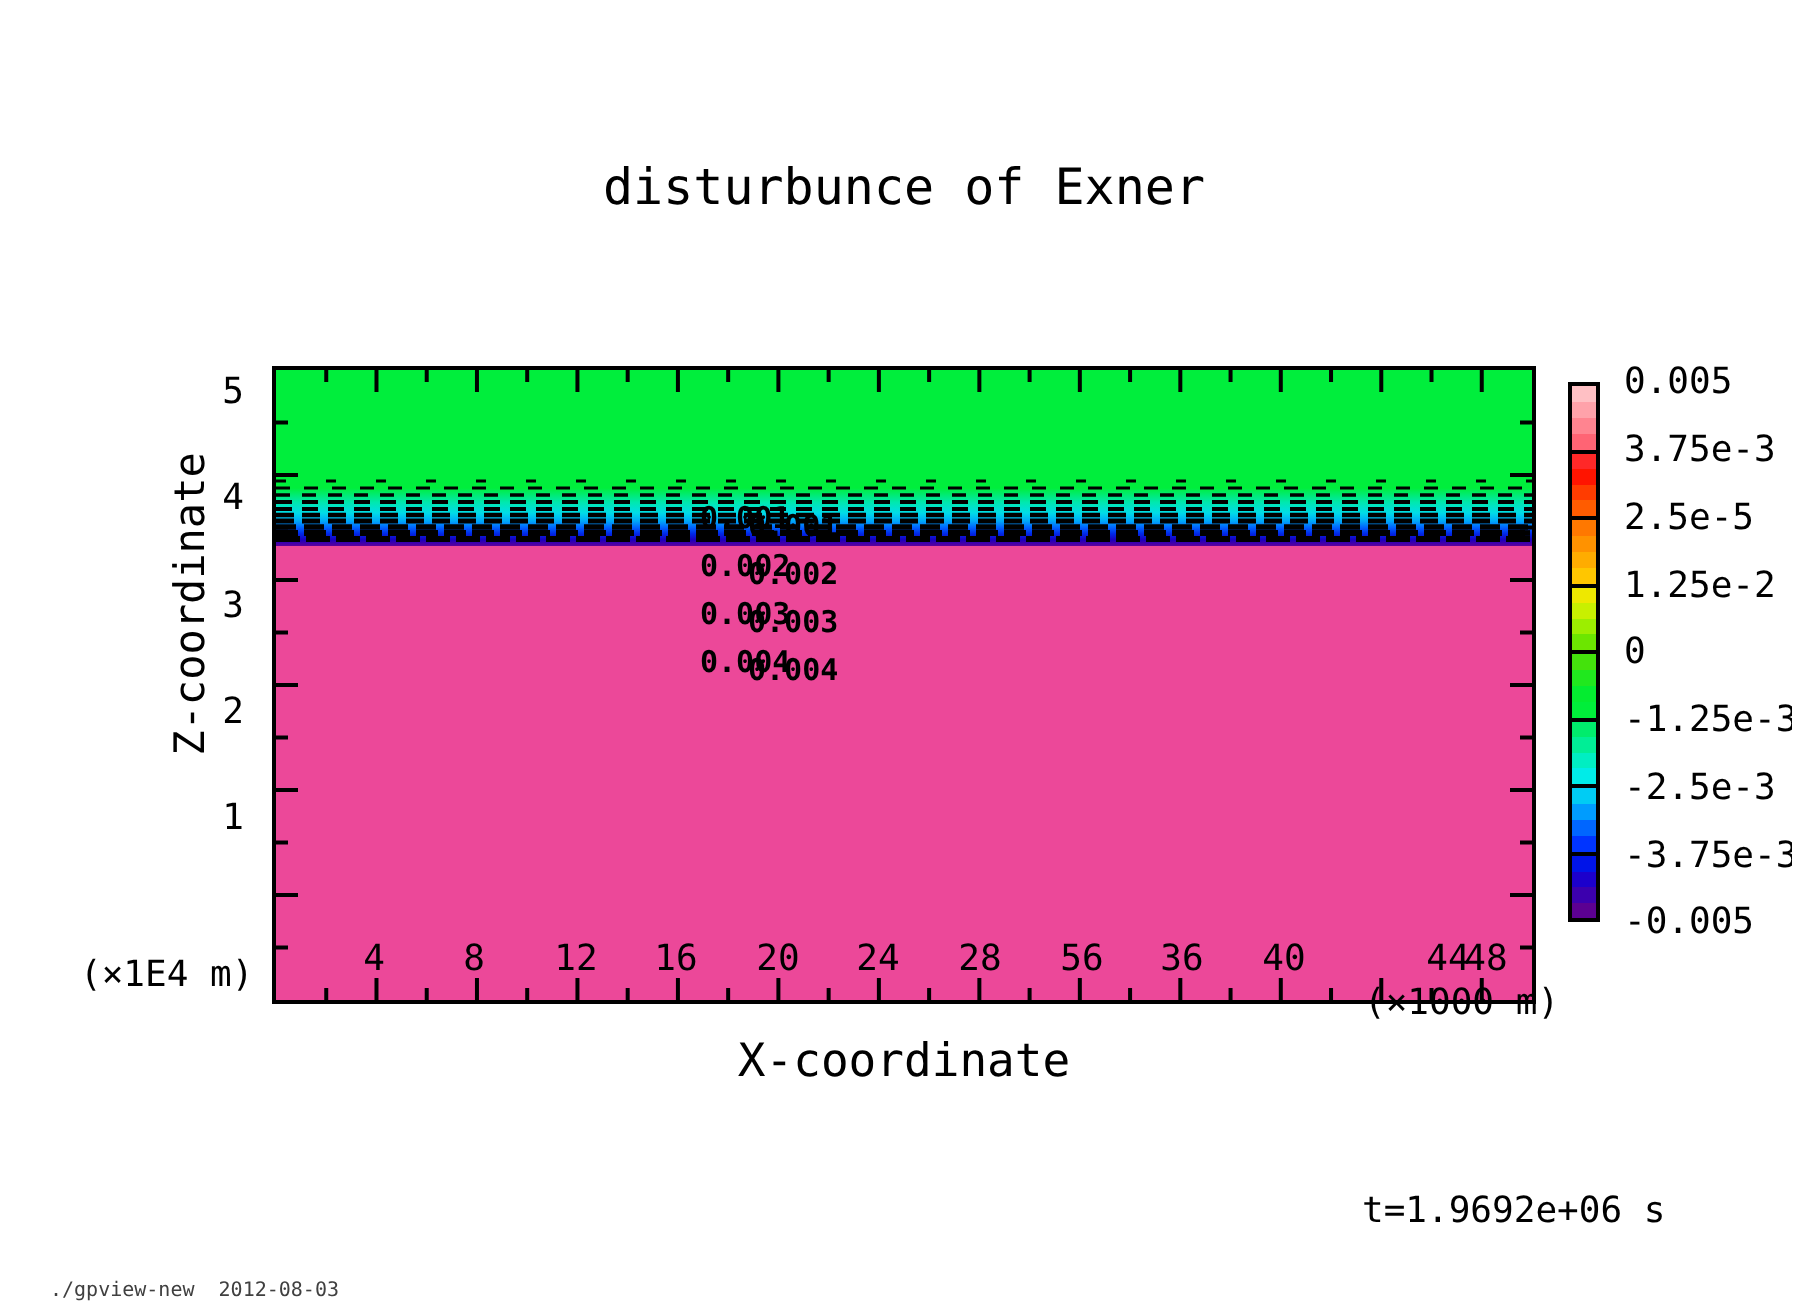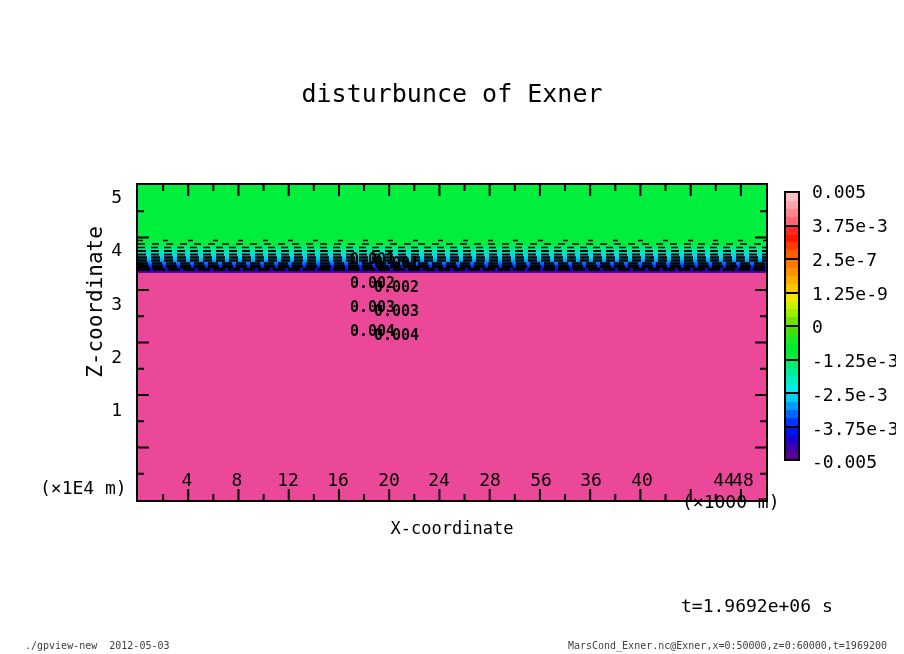--- a/index.html
+++ b/index.html
@@ -10,21 +10,21 @@
   #plot{top:143px;left:136px;width:632px;height:319px;border:2px solid #000;box-sizing:border-box;background:#ec4899;margin-top:40px;}
   #zero-region{position:absolute;left:0;top:0;width:100%;height:59px;}
   #band{position:absolute;left:0;top:59px;width:100%;height:29px;}
   #plot-svg{position:absolute;left:0;top:0;width:628px;height:315px;}
   .contour-label-stack{position:absolute;font-size:15px;font-weight:600;line-height:8px;}
   .contour-label-stack div{height:8px;}
   .xtick-label{top:469px;font-size:18px;transform:translateX(-50%);}
   .ytick-label{font-size:18px;width:30px;text-align:right;left:92px;transform:translateY(-50%);}
   #x-unit{top:491px;left:682px;font-size:18px;text-align:center;}
   #y-unit{top:477px;left:40px;font-size:18px;}
-  #x-axis-title{top:518px;left:452px;transform:translateX(-50%);font-size:17px;}
+  #x-axis-title{top:518px;left:452px;transform:translateX(-50%);font-size:23px;}
   #y-axis-title{top:302px;left:95px;transform:translate(-50%,-50%) rotate(-90deg);font-size:21px;}
   #contour-interval{top:565px;left:466px;transform:translateX(-50%);font-size:19px;}
   #time-label{top:595px;left:633px;font-size:18px;margin-left:48px;}
   #colorbar{top:191px;left:784px;width:16px;height:270px;border:2px solid #000;box-sizing:border-box;
             display:flex;flex-direction:column;}
   .cb-cell{flex:1;}
   .cb-cell + .cb-cell{border-top:2px solid #000;}
   .cb-label{position:absolute;left:812px;font-size:18px;transform:translateY(-50%);white-space:pre;}
   #footer-left{top:640px;left:25px;font-size:10px;color:#404040;}
   #footer-right{top:640px;left:887px;transform:translateX(-100%);font-size:10px;color:#404040;}
@@ -164,26 +164,25 @@
     <div class="cb-cell" style="background: linear-gradient(rgb(255, 40, 40) 0%, rgb(255, 40, 40) 25%, rgb(255, 20, 0) 25%, rgb(255, 20, 0) 50%, rgb(255, 60, 0) 50%, rgb(255, 60, 0) 75%, rgb(255, 92, 0) 75%, rgb(255, 92, 0) 100%);"></div>
     <div class="cb-cell" style="background: linear-gradient(rgb(255, 120, 0) 0%, rgb(255, 120, 0) 25%, rgb(255, 146, 0) 25%, rgb(255, 146, 0) 50%, rgb(255, 172, 0) 50%, rgb(255, 172, 0) 75%, rgb(255, 198, 0) 75%, rgb(255, 198, 0) 100%);"></div>
     <div class="cb-cell" style="background: linear-gradient(rgb(238, 232, 0) 0%, rgb(238, 232, 0) 25%, rgb(200, 240, 0) 25%, rgb(200, 240, 0) 50%, rgb(156, 238, 0) 50%, rgb(156, 238, 0) 75%, rgb(108, 230, 0) 75%, rgb(108, 230, 0) 100%);"></div>
     <div class="cb-cell" style="background: linear-gradient(rgb(68, 226, 12) 0%, rgb(68, 226, 12) 25%, rgb(32, 232, 30) 25%, rgb(32, 232, 30) 50%, rgb(4, 236, 48) 50%, rgb(4, 236, 48) 75%, rgb(0, 238, 58) 75%, rgb(0, 238, 58) 100%);"></div>
     <div class="cb-cell" style="background: linear-gradient(rgb(0, 236, 108) 0%, rgb(0, 236, 108) 25%, rgb(0, 238, 150) 25%, rgb(0, 238, 150) 50%, rgb(0, 238, 194) 50%, rgb(0, 238, 194) 75%, rgb(0, 236, 232) 75%, rgb(0, 236, 232) 100%);"></div>
     <div class="cb-cell" style="background: linear-gradient(rgb(0, 204, 244) 0%, rgb(0, 204, 244) 25%, rgb(0, 156, 254) 25%, rgb(0, 156, 254) 50%, rgb(0, 102, 255) 50%, rgb(0, 102, 255) 75%, rgb(0, 52, 255) 75%, rgb(0, 52, 255) 100%);"></div>
     <div class="cb-cell" style="background: linear-gradient(rgb(0, 20, 232) 0%, rgb(0, 20, 232) 25%, rgb(28, 0, 204) 25%, rgb(28, 0, 204) 50%, rgb(60, 0, 174) 50%, rgb(60, 0, 174) 75%, rgb(92, 0, 146) 75%, rgb(92, 0, 146) 100%);"></div>
   </div>
   <div class="abs cb-label" style="top:191px">0.005</div>
   <div class="abs cb-label" style="top:225px">3.75e-3</div>
-  <div class="abs cb-label" style="top:258.5px">2.5e-7</div>
-  <div class="abs cb-label" style="top:292.5px">1.25e-9</div>
+  <div class="abs cb-label" style="top:258.5px">2.5e-5</div>
+  <div class="abs cb-label" style="top:292.5px">1.25e-2</div>
   <div class="abs cb-label" style="top:326px">0</div>
   <div class="abs cb-label" style="top:360px">-1.25e-3</div>
   <div class="abs cb-label" style="top:393.5px">-2.5e-3</div>
   <div class="abs cb-label" style="top:427.5px">-3.75e-3</div>
   <div class="abs cb-label" style="top:461px">-0.005</div>
 
   <div id="time-label" class="abs">t=1.9692e+06 s</div>
 
-  <div id="footer-left" class="abs">./gpview-new  2012-05-03</div>
-  <div id="footer-right" class="abs">MarsCond_Exner.nc@Exner,x=0:50000,z=0:60000,t=1969200</div>
+  <div id="footer-left" class="abs">./gpview-new  2012-08-03</div>
 
 </div>
 
 </body></html>

